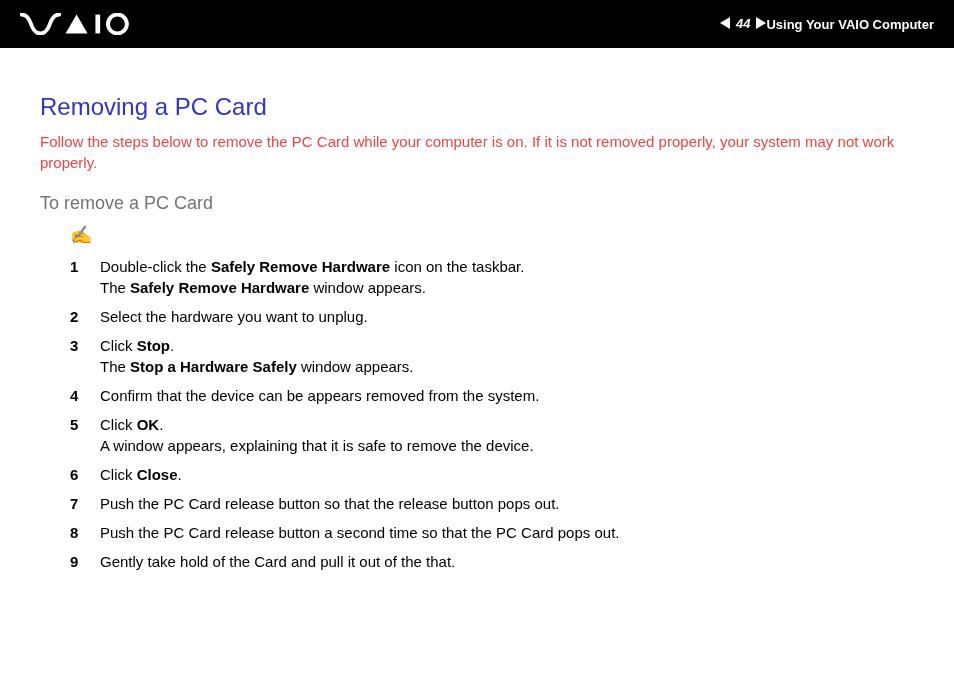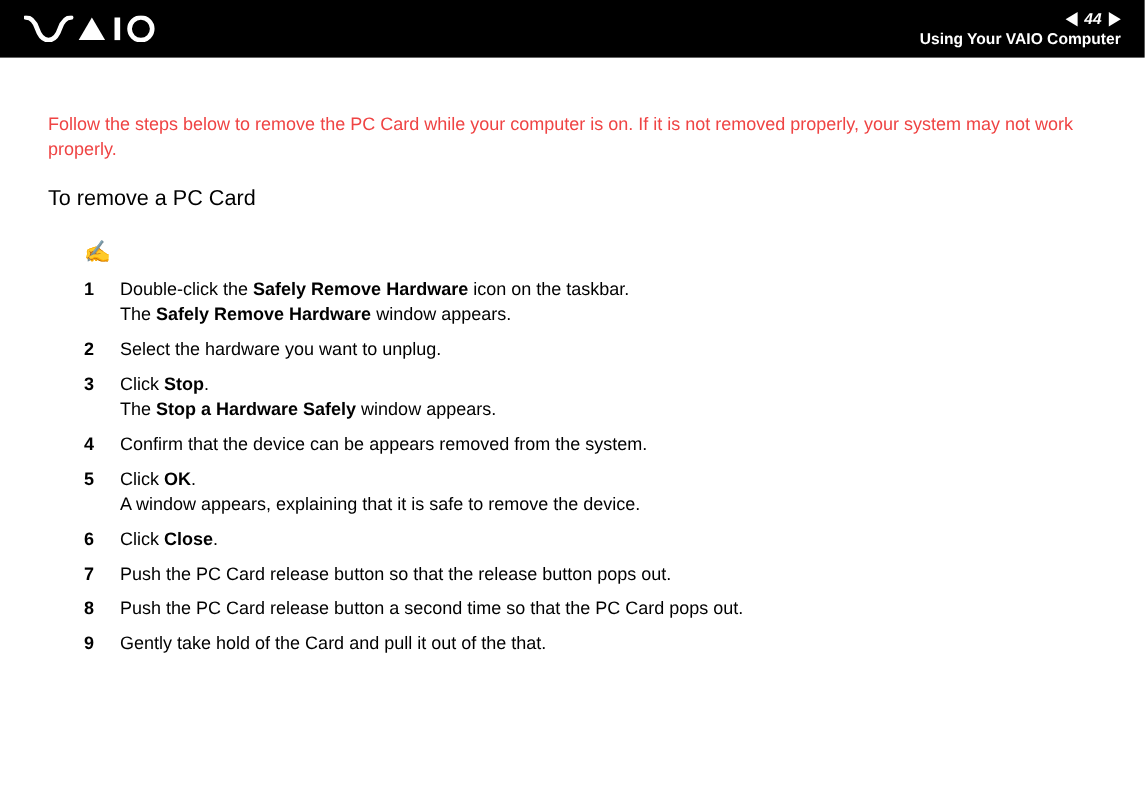--- a/index.html
+++ b/index.html
@@ -28,22 +28,22 @@
       display: flex;
       align-items: center;
       height: 100%;
     }
     .logo svg {
       height: 22px;
       width: auto;
     }
     .header-right {
       display: flex;
-      flex-direction: column;
-      align-items: flex-end;
+      flex-direction: row;
+      align-items: center;
       justify-content: center;
       height: 100%;
     }
     .page-nav {
       display: flex;
       align-items: center;
       gap: 6px;
       margin-bottom: 2px;
     }
     .nav-arrow-left {
@@ -78,24 +78,24 @@
       font-weight: normal;
       margin-bottom: 10px;
     }
     .intro-text {
       font-size: 15px;
       line-height: 1.4;
       color: #ef4444;
       margin-bottom: 20px;
     }
     .subheading {
-      color: #000000;
+      color: #737373;
       font-size: 18px;
       font-weight: normal;
-      margin-bottom: 27px;
+      margin-bottom: 14px;
     }
     .note-block {
       display: flex;
       align-items: flex-start;
       margin-left: 30px;
       margin-bottom: 12px;
       gap: 8px;
     }
     .note-icon {
       color: #888;
@@ -150,20 +150,21 @@
     <div class="page-nav">
       <div class="nav-arrow-left"></div>
       <span class="page-number">44</span>
       <div class="nav-arrow-right"></div>
     </div>
     <div class="section-name">Using Your VAIO Computer</div>
   </div>
 </div>
 
 <div class="content">
+  <h1 class="heading-main">Removing a PC Card</h1>
   <p class="intro-text">Follow the steps below to remove the PC Card while your computer is on. If it is not removed properly, your system may not work properly.</p>
   <h2 class="subheading">To remove a PC Card</h2>
 
   <div class="note-block">
     <span class="note-icon">✍</span>
   </div>
 
   <ol class="steps-list" id="steps-list">
   <li class="step-item">
         <span class="step-number">1</span>

